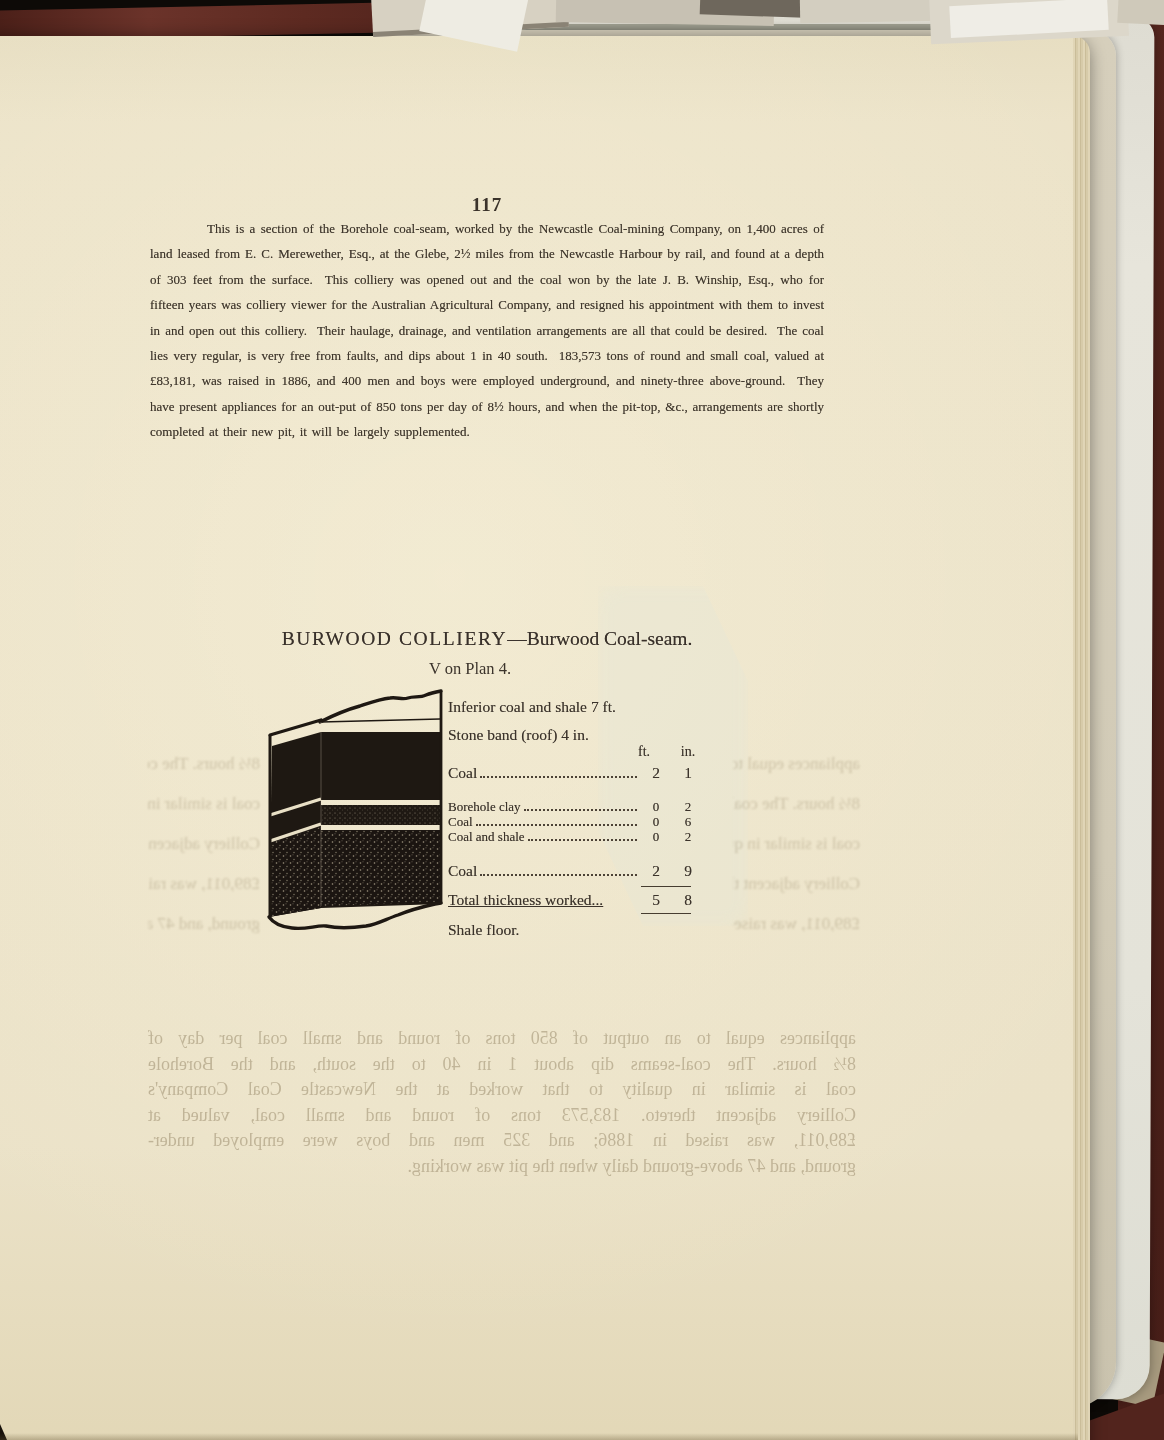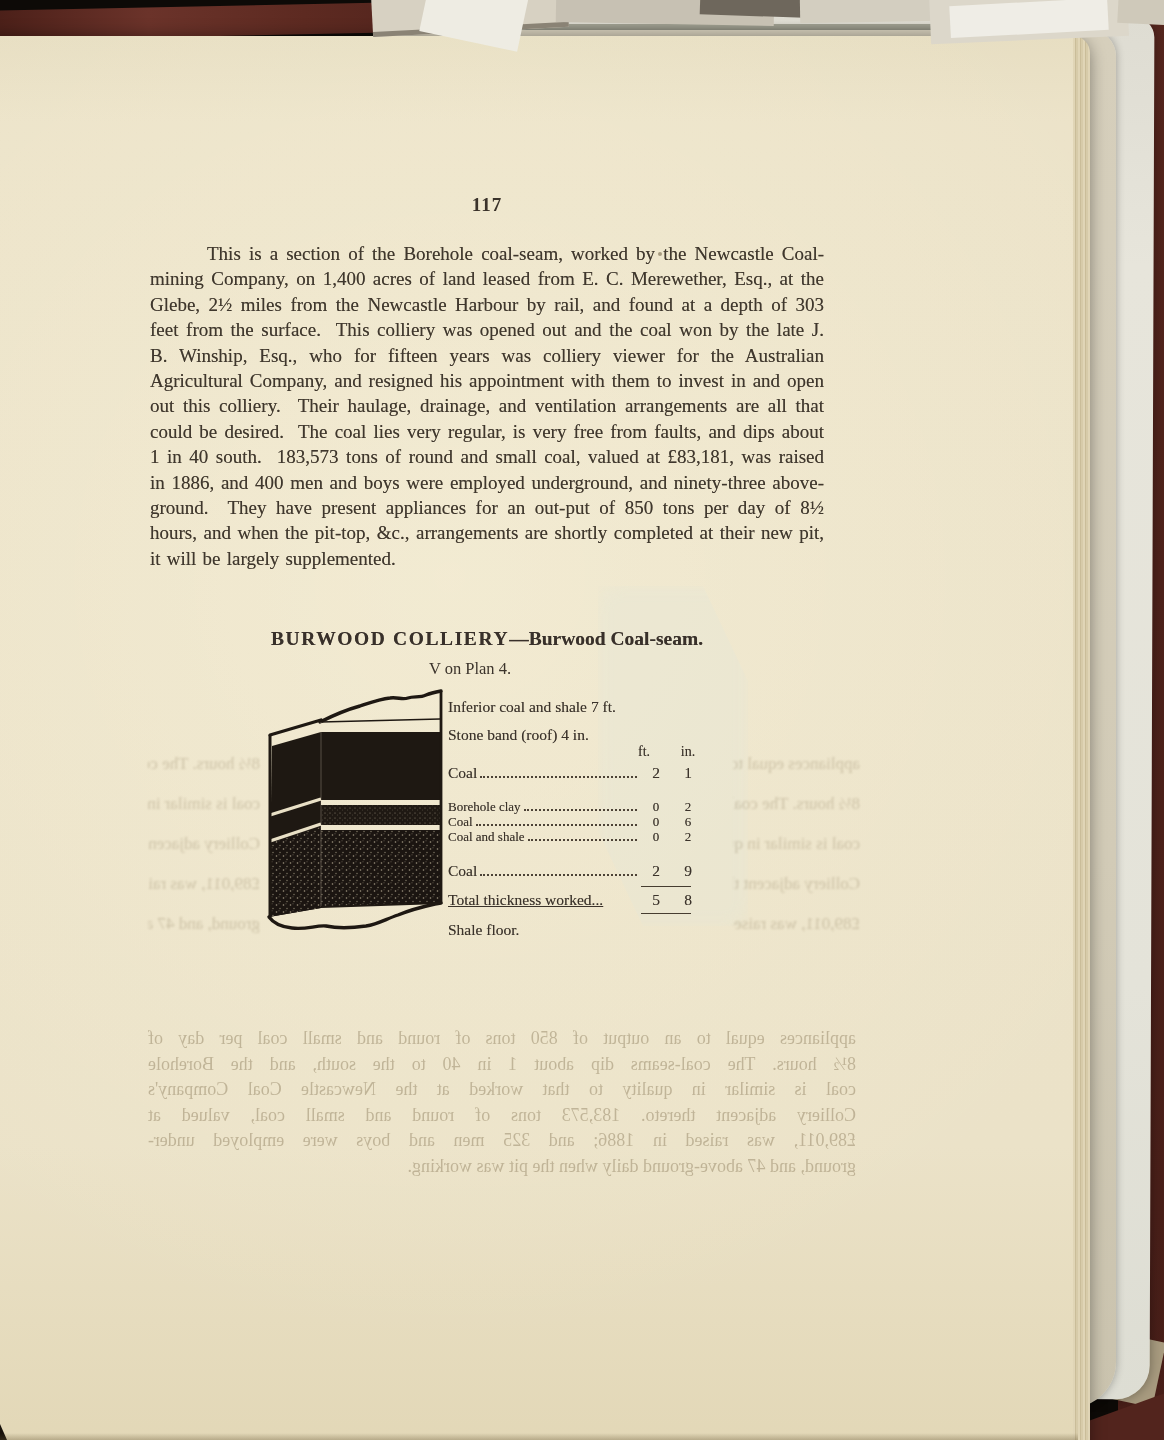--- a/index.html
+++ b/index.html
@@ -54,26 +54,26 @@
   .scrap3b{left:700px;top:-4px;width:104px;height:20px;background:#6e675c;transform:rotate(2deg);}
   .scrap4{left:800px;top:-6px;width:140px;height:28px;background:#d3cec0;transform:rotate(-1deg);}
   .scrap5{left:930px;top:-10px;width:198px;height:50px;background:#dcd7ca;transform:rotate(-2.5deg);}
   .scrap5b{left:950px;top:2px;width:158px;height:32px;background:#efede6;transform:rotate(-3deg);}
   .scrap6{left:1118px;top:-6px;width:50px;height:30px;background:#cfc9ba;transform:rotate(3deg);}
 
   
   .content{position:absolute;inset:0;z-index:12;color:#3a322a;padding-left:47px;}
   .pageno{position:absolute;left:150px;top:194px;width:674px;text-align:center;
     font-size:19px;font-weight:bold;letter-spacing:1px;color:#3b332b;}
-  .para{position:absolute;left:150px;top:241px;width:674px;
-    font-size:19px;line-height:25.4px;text-align:justify;text-indent:57px;
+  .para{position:absolute;left:150px;top:216px;width:674px;
+    font-size:13px;line-height:25.4px;text-align:justify;text-indent:57px;
     white-space:pre-wrap;color:#3f372d;text-shadow:0 0 .4px rgba(62,52,40,.55);
     word-spacing:1.5px;}
   .heading{position:absolute;left:150px;top:628px;width:674px;text-align:center;
-    font-size:19.5px;color:#38302a;text-shadow:0 0 .4px rgba(56,48,40,.6);font-weight:bold;}
+    font-size:19.5px;color:#38302a;text-shadow:0 0 .4px rgba(56,48,40,.6);}
   .heading .caps{letter-spacing:1.6px;}
   .subheading{position:absolute;left:150px;top:659px;width:640px;text-align:center;
     font-size:16.5px;color:#3c342c;}
 
   
   .seam-table{position:absolute;left:448px;top:696px;width:300px;height:252px;
     font-size:15.5px;color:#3b332b;text-shadow:0 0 .3px rgba(59,51,43,.5);}
   .seam-table .abs{position:absolute;left:0;}
   .roof1{top:2px;} .roof2{top:30px;}
   .units{top:48px;width:256px;display:flex;font-size:14px;gap:12px;}

